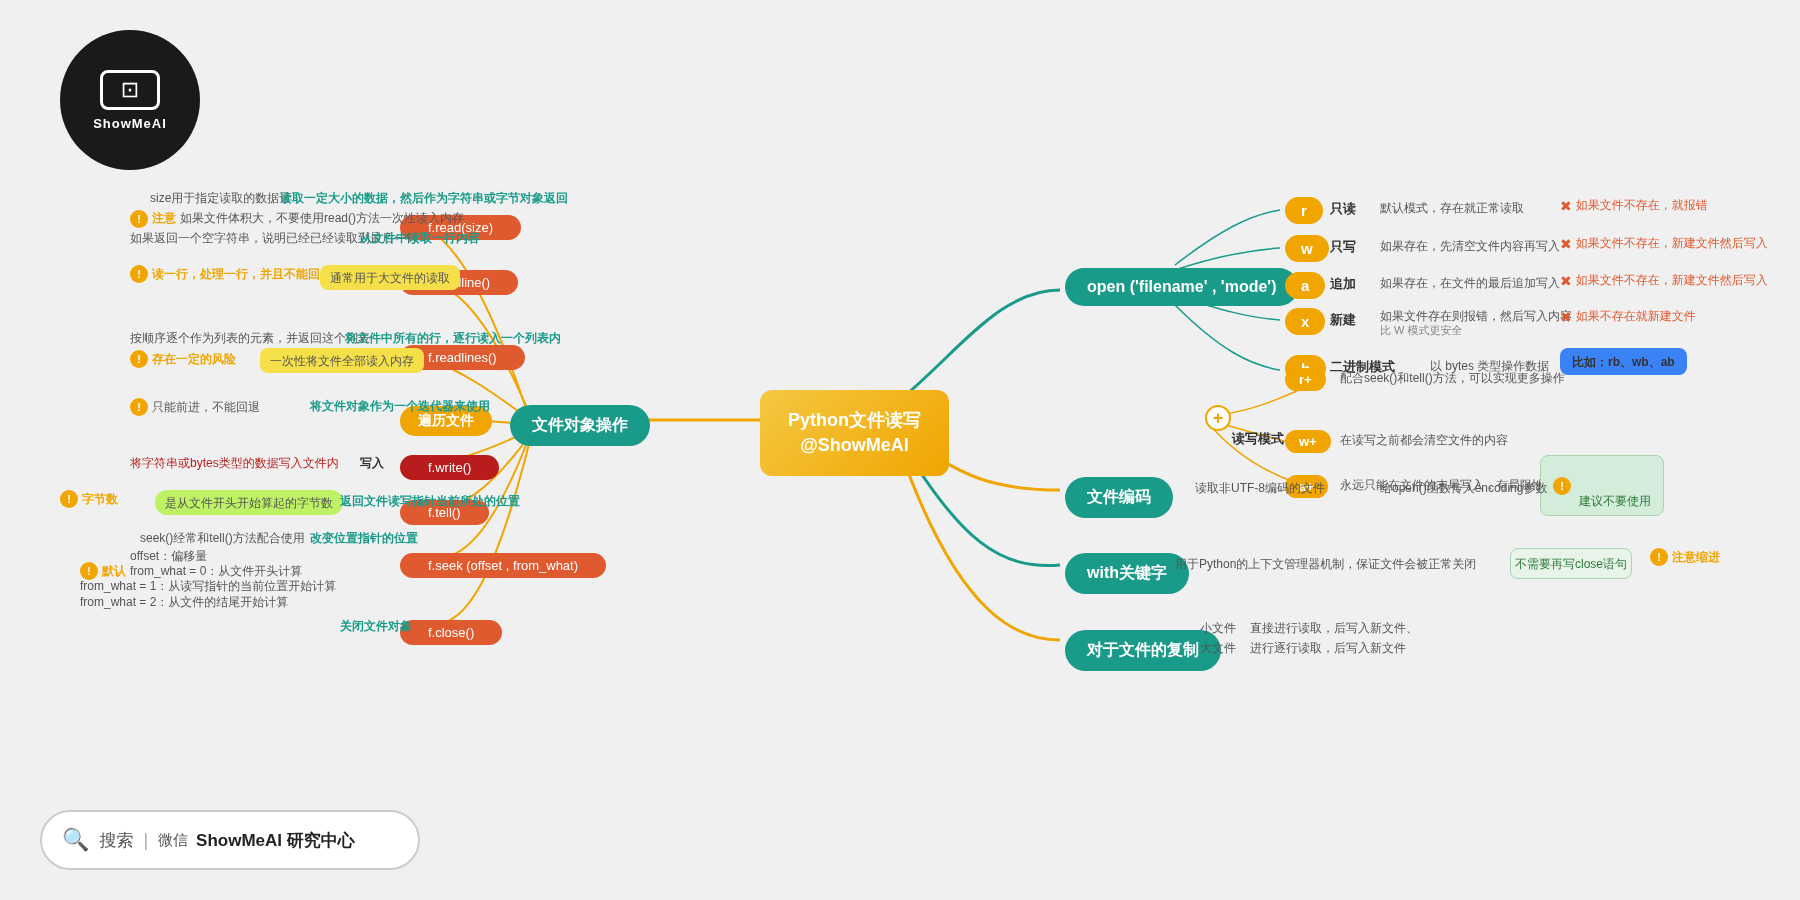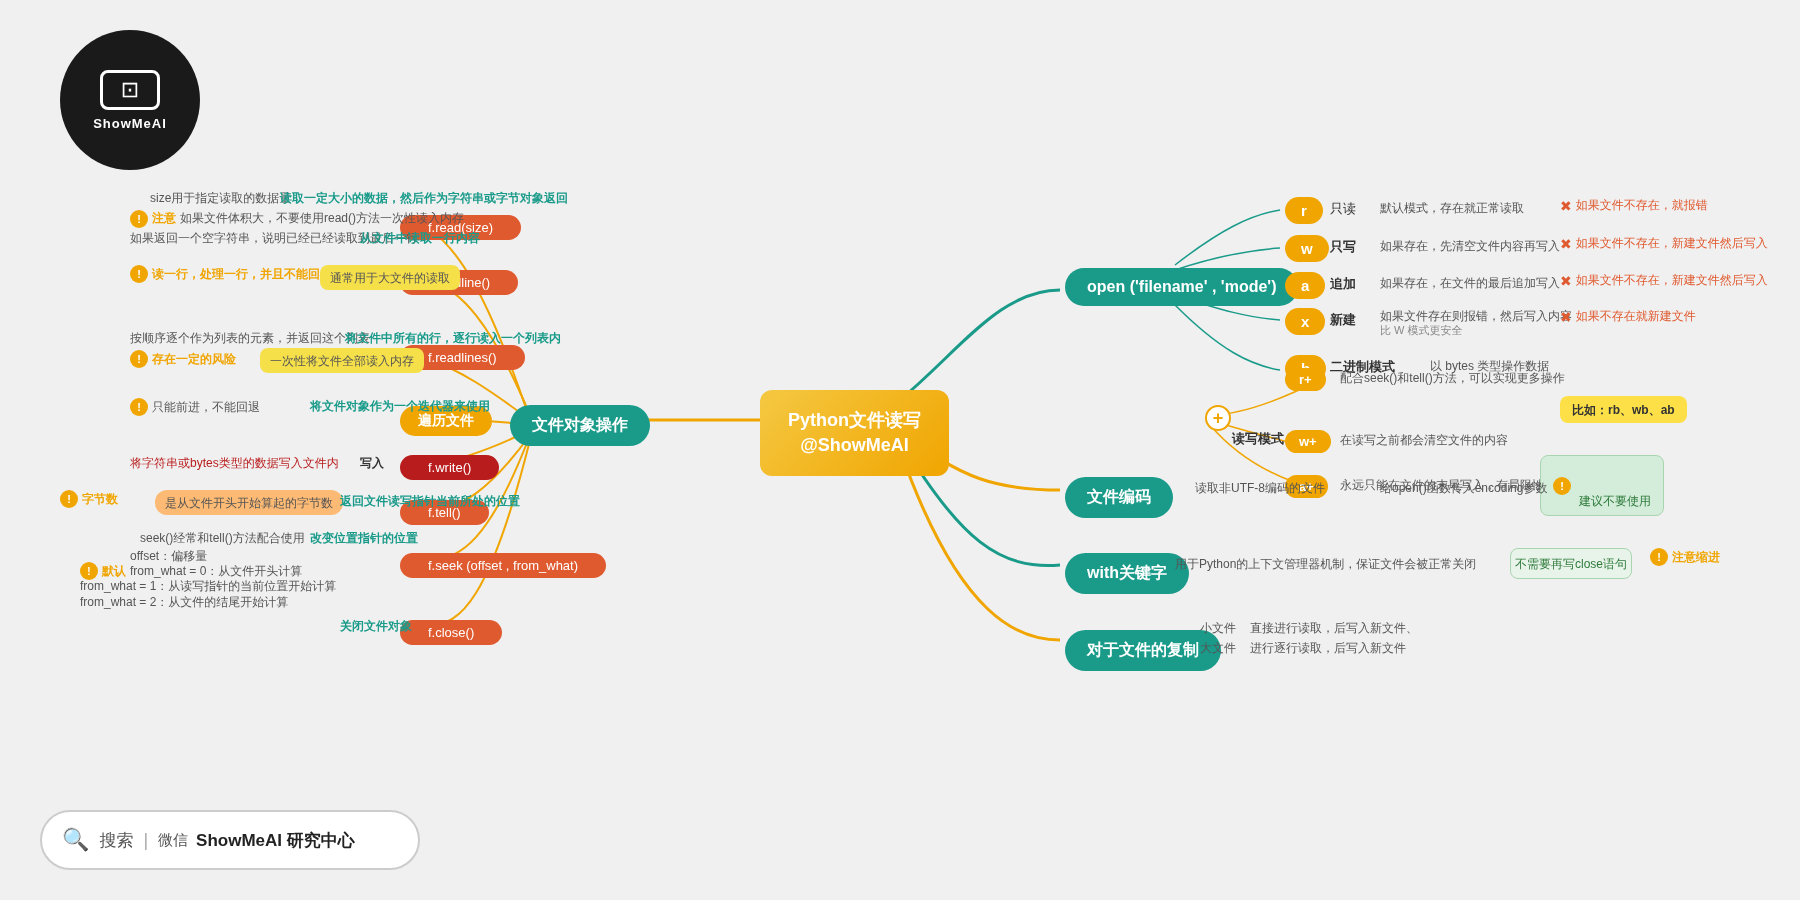--- a/index.html
+++ b/index.html
@@ -216,21 +216,21 @@
 <div class="node-center" style="left:760px; top:390px;">
   <span style="white-space:pre-line;margin-top:18px;">Python文件读写
 @ShowMeAI</span>
 </div>
 
 <div class="node-teal" style="left:1065px; top:268px; background:#1a9b8a;">
   <span>open ('filename' , 'mode')</span>
 </div>
 
 <div class="node-orange-pill" style="left:1285px; top:197px; background:#f0a500; font-size:15px; padding:5px 16px;">r</div>
-<div class="label-text label-bold" style="left:1330px; top:200px; color:#333; font-size:13px; font-weight:normal;">只读</div>
+<div class="label-text label-bold" style="left:1330px; top:200px; color:#333; font-size:13px; font-weight:bold;">只读</div>
 <div class="label-text" style="left:1380px; top:200px; font-size:12px; color:#555;">默认模式，存在就正常读取</div>
 <div style="position:absolute; left:1560px; top:197px; display:flex; align-items:center;">
   <span style="color:#e05a30; font-size:14px; margin-right:4px;">✖</span>
   <span style="font-size:12px; color:#e05a30;">如果文件不存在，就报错</span>
 </div>
 
 <div class="node-orange-pill" style="left:1285px; top:235px; background:#f0a500; font-size:15px; padding:5px 16px;">w</div>
 <div class="label-text label-bold" style="left:1330px; top:238px; font-weight:bold; font-size:13px;">只写</div>
 <div class="label-text" style="left:1380px; top:238px; font-size:12px; color:#555;">如果存在，先清空文件内容再写入</div>
 <div style="position:absolute; left:1560px; top:235px; display:flex; align-items:center;">
@@ -251,21 +251,21 @@
 <div class="label-text" style="left:1380px; top:308px; font-size:12px; color:#555;">如果文件存在则报错，然后写入内容</div>
 <div style="position:absolute; left:1560px; top:308px; display:flex; align-items:center;">
   <span style="color:#e05a30; font-size:14px; margin-right:4px;">✖</span>
   <span style="font-size:12px; color:#e05a30;">如果不存在就新建文件</span>
 </div>
 <div class="label-text" style="left:1380px; top:323px; font-size:11px; color:#888;">比 W 模式更安全</div>
 
 <div class="node-orange-pill" style="left:1285px; top:355px; background:#f0a500; font-size:15px; padding:5px 16px;">b</div>
 <div class="label-text label-bold" style="left:1330px; top:358px; font-weight:bold; font-size:13px;">二进制模式</div>
 <div class="label-text" style="left:1430px; top:358px; font-size:12px; color:#555;">以 bytes 类型操作数据</div>
-<div style="position:absolute; left:1560px; top:348px; background:#fde047; border-radius:8px; padding:4px 12px;margin-top:48px;">
+<div style="position:absolute; left:1560px; top:348px; background:#3b82f6; border-radius:8px; padding:4px 12px;">
   <span style="font-size:12px; color:#333; font-weight:bold;">比如：rb、wb、ab</span>
 </div>
 
 <div class="plus-circle" style="left:1205px; top:405px;">+</div>
 
 <div class="node-orange-pill" style="left:1285px; top:368px; background:#f0a500; font-size:13px; padding:4px 14px;">r+</div>
 <div class="label-text" style="left:1340px; top:370px; font-size:12px; color:#555;">配合seek()和tell()方法，可以实现更多操作</div>
 
 <div class="node-orange-pill" style="left:1285px; top:430px; background:#f0a500; font-size:13px; padding:4px 14px;">w+</div>
 <div class="label-text" style="left:1340px; top:432px; font-size:12px; color:#555;">在读写之前都会清空文件的内容</div>
@@ -362,21 +362,21 @@
 <div class="label-text" style="left:130px; top:455px; font-size:12px; color:#b91c1c;">将字符串或bytes类型的数据写入文件内</div>
 <div class="label-text label-bold" style="left:360px; top:455px; font-size:12px; font-weight:bold; color:#333;">写入</div>
 
 <div class="node-red-pill" style="left:400px; top:500px; background:#e05a30;">
   <span>f.tell()</span>
 </div>
 <div style="position:absolute; left:60px; top:490px; display:flex; align-items:center;">
   <span class="info-icon">!</span>
   <span style="font-size:12px; color:#f0a500; font-weight:bold; margin-right:4px;">字节数</span>
 </div>
-<div style="position:absolute; left:155px; top:490px; background:#fdba74; border-radius:12px; padding:3px 10px;">
+<div style="position:absolute; left:155px; top:490px; background:#bef264; border-radius:12px; padding:3px 10px;">
   <span style="font-size:12px; color:#555;">是从文件开头开始算起的字节数</span>
 </div>
 <div class="label-text label-teal label-bold" style="left:340px; top:493px; font-size:12px; color:#1a9b8a; font-weight:bold;">返回文件读写指针当前所处的位置</div>
 
 <div class="node-red-pill" style="left:400px; top:553px; background:#e05a30;">
   <span>f.seek (offset , from_what)</span>
 </div>
 <div class="label-text" style="left:140px; top:530px; font-size:12px; color:#555;">seek()经常和tell()方法配合使用</div>
 <div class="label-text label-teal label-bold" style="left:310px; top:530px; font-size:12px; color:#1a9b8a; font-weight:bold;">改变位置指针的位置</div>
 <div class="label-text" style="left:130px; top:548px; font-size:12px; color:#555;">offset：偏移量</div>

